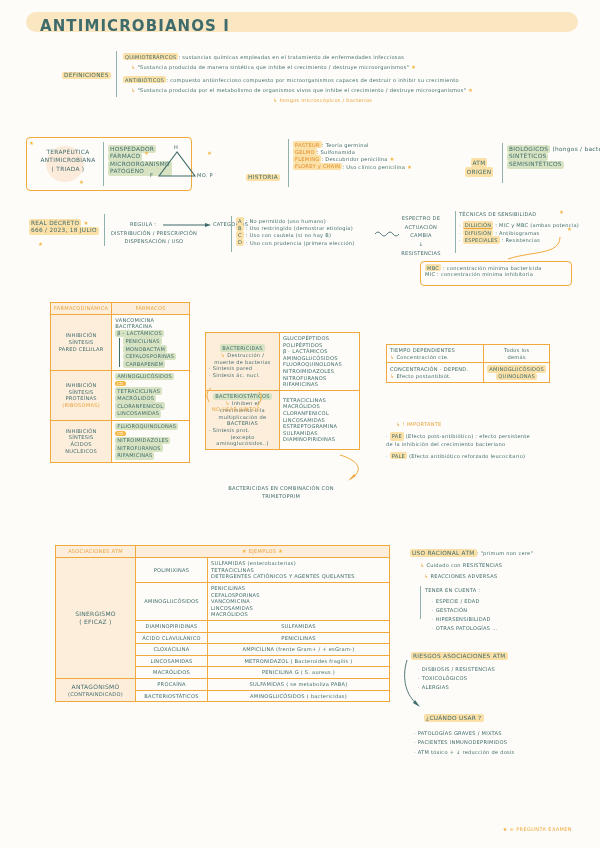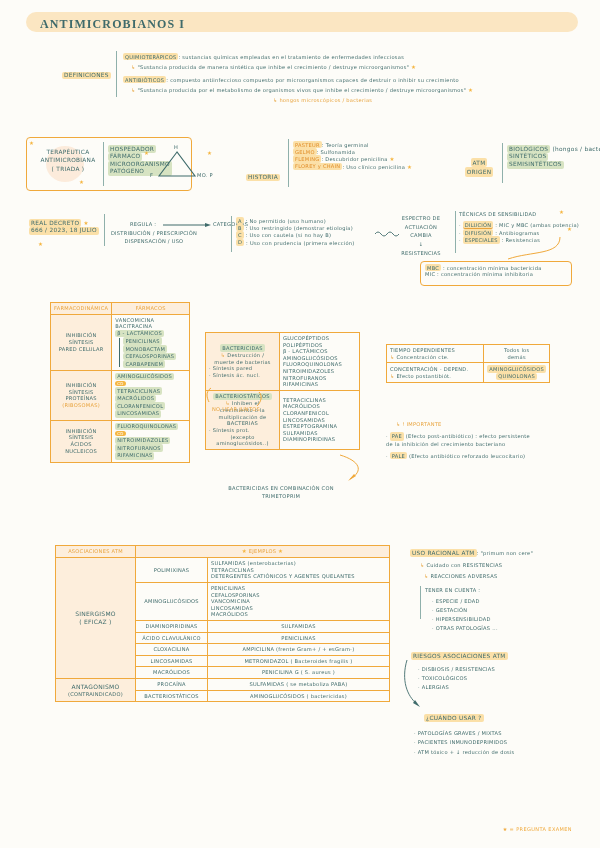--- a/index.html
+++ b/index.html
@@ -24,21 +24,21 @@
   .star { color: #f5b642; font-size: 5.5px; }
   .abs { position: absolute; }
 
   
   #title-banner {
     position: absolute; left: 26px; top: 12px; width: 552px; height: 20px;
     background: #fbe6c2; border-radius: 10px;
   }
   #title-text {
     position: absolute; left: 40px; top: 17px;
-    font-size: 12px; letter-spacing: 1.1px; color: #3f6b6b; font-weight: bold; font-family: Liberation Serif, serif;
+    font-size: 15px; letter-spacing: 1.1px; color: #3f6b6b; font-weight: bold;
   }
 
   
   .vrule { position: absolute; width: 1.1px; background: #8fb0ab; }
   .obox { position: absolute; border: 1.3px solid #f0a93c; border-radius: 4px; }
 
   
   table.grid { border-collapse: collapse; position: absolute; }
   table.grid td, table.grid th {
     border: 1.2px solid #f0a93c;

